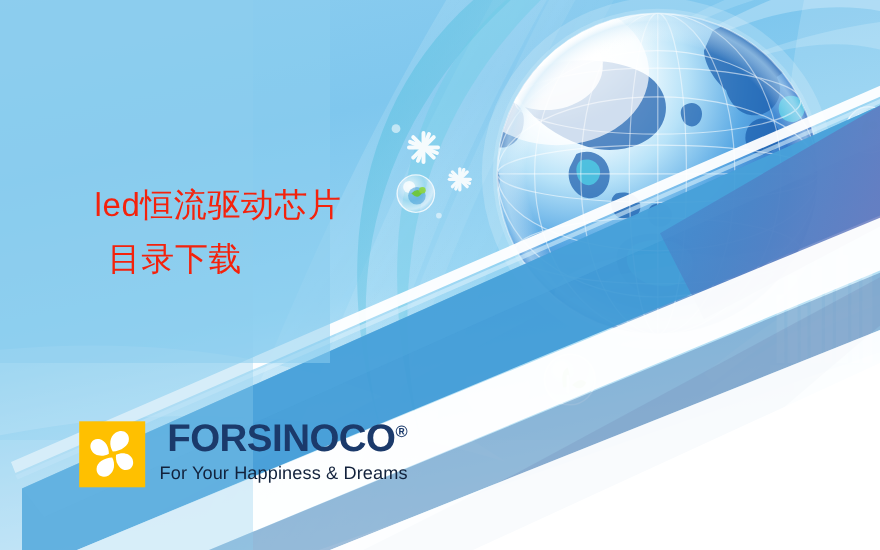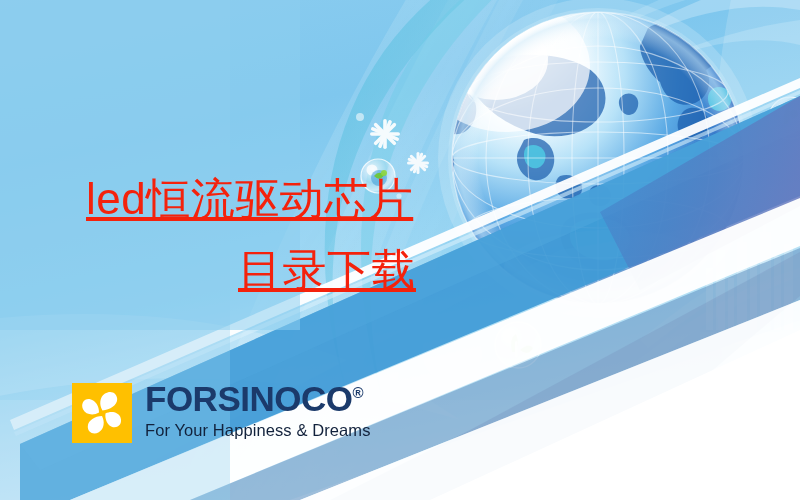--- a/index.html
+++ b/index.html
@@ -22,50 +22,49 @@
   .bg-svg { position: absolute; left: 0; top: 0; width: 800px; height: 500px; }
 
   
   #headline {
     position: absolute;
     left: 86px;
     top: 163px;
     width: 330px;
     color: #f4220c;
     font-family: "Liberation Sans", sans-serif;
-    font-size: 44px;
+    font-size: 30px;
     line-height: 1.62;
     font-weight: 400;
     letter-spacing: 0.5px;
     white-space: nowrap;
-    text-decoration: underline;
   }
   #headline .line2 {
     display: block;
     padding-left: 12px;
-    text-align: right;
   }
 
   
   #logo {
     position: absolute;
     left: 72px;
     top: 383px;
     display: flex;
     align-items: flex-start;
   }
   #logo-mark {
     width: 60px;
     height: 60px;
     background: #ffc000;
     flex: 0 0 auto;
   }
   #logo-text {
     margin-left: 13px;
     margin-top: -2px;
+    text-align: right;
   }
   #wordmark {
     font-family: "Liberation Sans", sans-serif;
     font-weight: bold;
     font-size: 35px;
     line-height: 36px;
     letter-spacing: -0.5px;
     color: #1b3a6b;
     white-space: nowrap;
     display: block;

